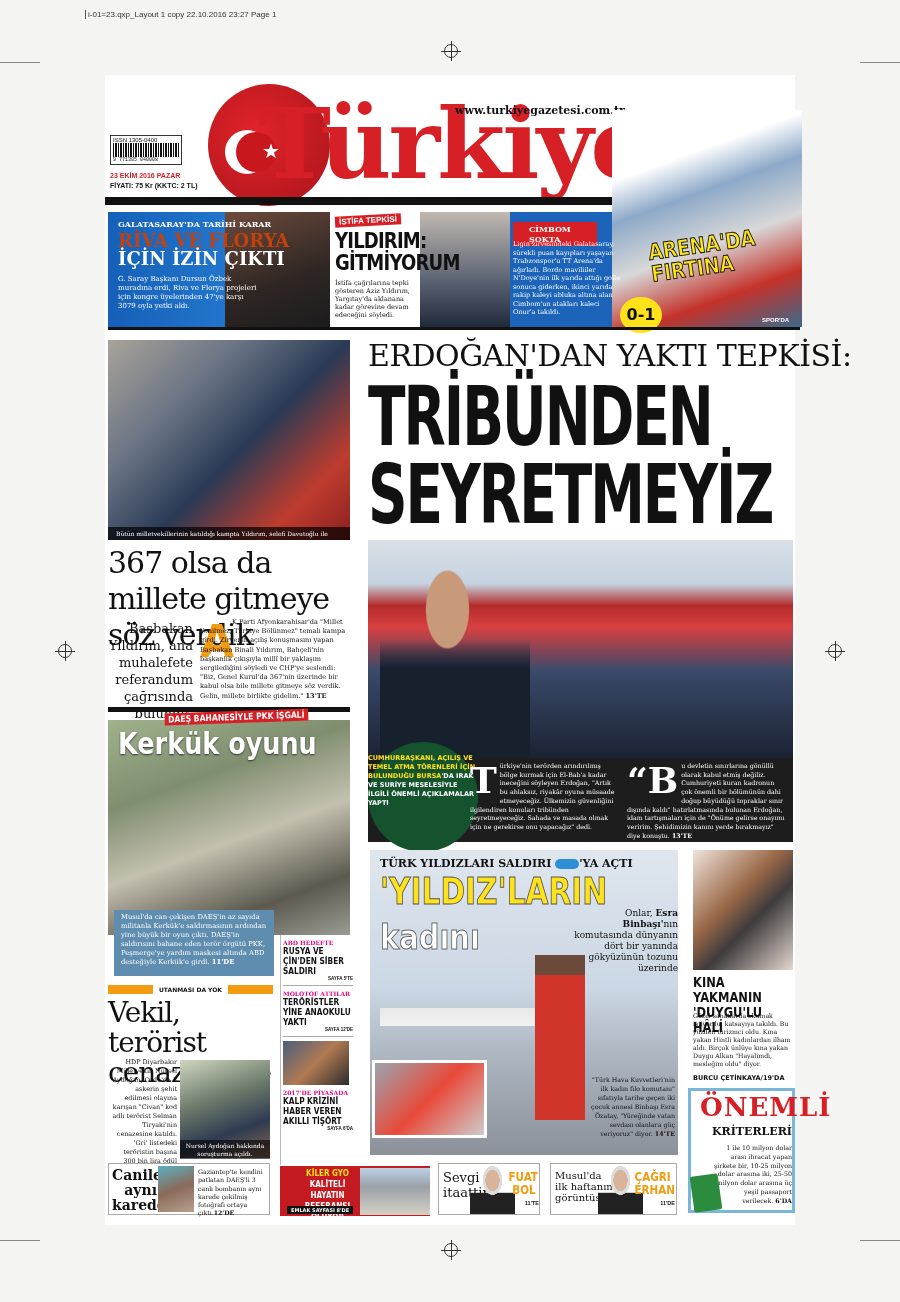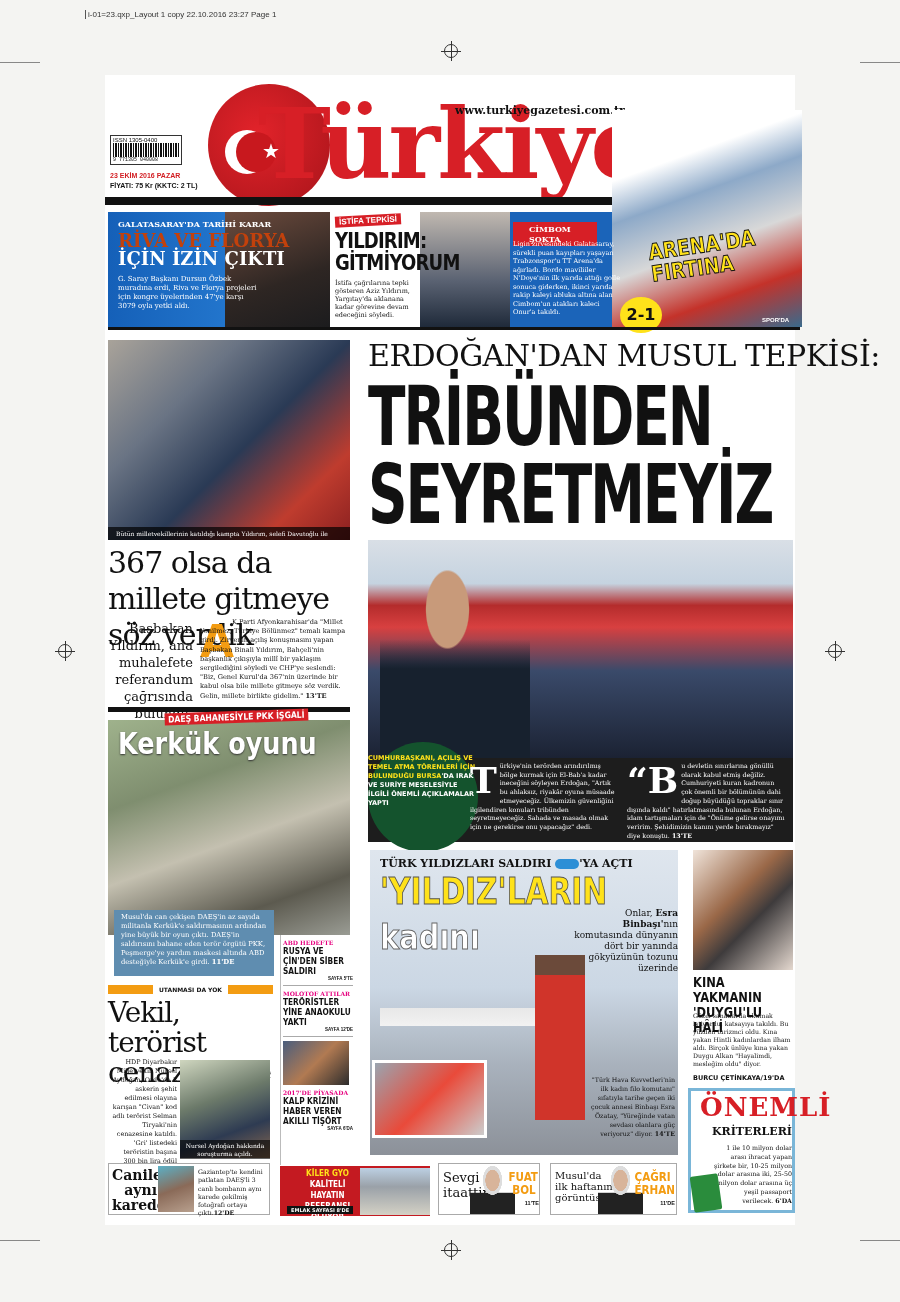--- a/index.html
+++ b/index.html
@@ -171,21 +171,21 @@
 <div class="abs yl-photo"></div>
 <div class="abs yl-kicker">İSTİFA TEPKİSİ</div>
 <div class="abs yl-head" style="width:100px">YILDIRIM: GİTMİYORUM</div>
 <div class="abs yl-body">İstifa çağrılarına tepki gösteren Aziz Yıldırım, Yargıtay'da aklanana kadar görevine devam edeceğini söyledi.</div>
 
 <div class="abs cb"></div>
 <div class="abs sport-photo"></div>
 <div class="abs cb-kicker">CİMBOM ŞOKTA</div>
 <div class="abs cb-body">Ligin zirvesindeki Galatasaray, sürekli puan kayıpları yaşayan Trabzonspor'u TT Arena'da ağırladı. Bordo maviliiler N'Doye'nin ilk yarıda attığı golle sonuca giderken, ikinci yarıda rakip kaleyi abluka altına alan Cimbom'un atakları kaleci Onur'a takıldı.</div>
 <div class="abs arena" style="width:170px">ARENA'DA FIRTINA</div>
-<div class="abs score">2-1</div>
+<div class="abs score">0-1</div>
 <div class="abs spor">SPOR'DA</div>
 <div class="abs band-rule"></div>
 
 <div class="abs ph1"></div>
 <div class="abs ph1-cap">Bütün milletvekillerinin katıldığı kampta Yıldırım, selefi Davutoğlu ile tokalaştı.</div>
 <div class="abs h367">367 olsa da millete gitmeye söz verdik</div>
 <div class="abs deck">Başbakan Yıldırım, ana muhalefete referandum çağrısında bulundu.</div>
 <div class="abs dropA">A</div>
 <div class="abs body367"><span>K Parti Afyonkarahisar'da "Millet Yenilmez, Türkiye Bölünmez" temalı kampa girdi. Zirvenin açılış konuşmasını yapan Başbakan Binali Yıldırım, Bahçeli'nin başkanlık çıkışıyla millî bir yaklaşım sergilediğini söyledi ve CHP'ye seslendi: "Biz, Genel Kurul'da 367'nin üzerinde bir kabul olsa bile millete gitmeye söz verdik. Gelin, millete birlikte gidelim."</span> <b>13'TE</b></div>
 <div class="abs rule2"></div>
@@ -218,21 +218,21 @@
 </div>
 
 <div class="abs vk-kicker">
     <span>UTANMASI DA YOK</span>
   </div>
 <div class="abs vk-head" style="width:170px">Vekil, terörist cenazesinde</div>
 <div class="abs vk-body"><span>HDP Diyarbakır Milletvekili Nursel Aydoğan, Ordu'da 3 askerin şehit edilmesi olayına karışan "Civan" kod adlı terörist Selman Tiryaki'nin cenazesine katıldı. 'Gri' listedeki teröristin başına 300 bin lira ödül konulmuştu.</span> <b>12'DE</b></div>
 <div class="abs vk-ph"></div>
 <div class="abs vk-cap">Nursel Aydoğan hakkında soruşturma açıldı.</div>
 
-<div class="abs kicker-main">ERDOĞAN'DAN MUSUL TEPKİSİ:</div>
+<div class="abs kicker-main">ERDOĞAN'DAN YAKTI TEPKİSİ:</div>
 <div class="abs trib">
   <div>TRİBÜNDEN</div>
   <div>SEYRETMEYİZ</div>
 </div>
 <div class="abs main-ph"></div>
 <div class="abs erdogan"></div>
 <div class="abs dark-band"></div>
 <div class="abs redcirc"><span>CUMHURBAŞKANI, AÇILIŞ VE TEMEL ATMA TÖRENLERİ İÇİN BULUNDUĞU BURSA</span><span class="w">'DA IRAK VE SURİYE MESELESİYLE İLGİLİ ÖNEMLİ AÇIKLAMALAR YAPTI</span></div>
 <div class="abs col-t"><span class="dropT">T</span><span>ürkiye'nin terörden arındırılmış bölge kurmak için El-Bab'a kadar ineceğini söyleyen Erdoğan, "Artık bu ahlaksız, riyakâr oyuna müsaade etmeyeceğiz. Ülkemizin güvenliğini ilgilendiren konuları tribünden seyretmeyeceğiz. Sahada ve masada olmak için ne gerekirse onu yapacağız" dedi.</span></div>
 <div class="abs col-b"><span class="dropB">“B</span><span>u devletin sınırlarına gönüllü olarak kabul etmiş değiliz. Cumhuriyeti kuran kadronun çok önemli bir bölümünün dahi doğup büyüdüğü topraklar sınır dışında kaldı" hatırlatmasında bulunan Erdoğan, idam tartışmaları için de "Önüme gelirse onayımı veririm. Şehidimizin kanını yerde bırakmayız" diye konuştu.</span> <b>13'TE</b></div>

